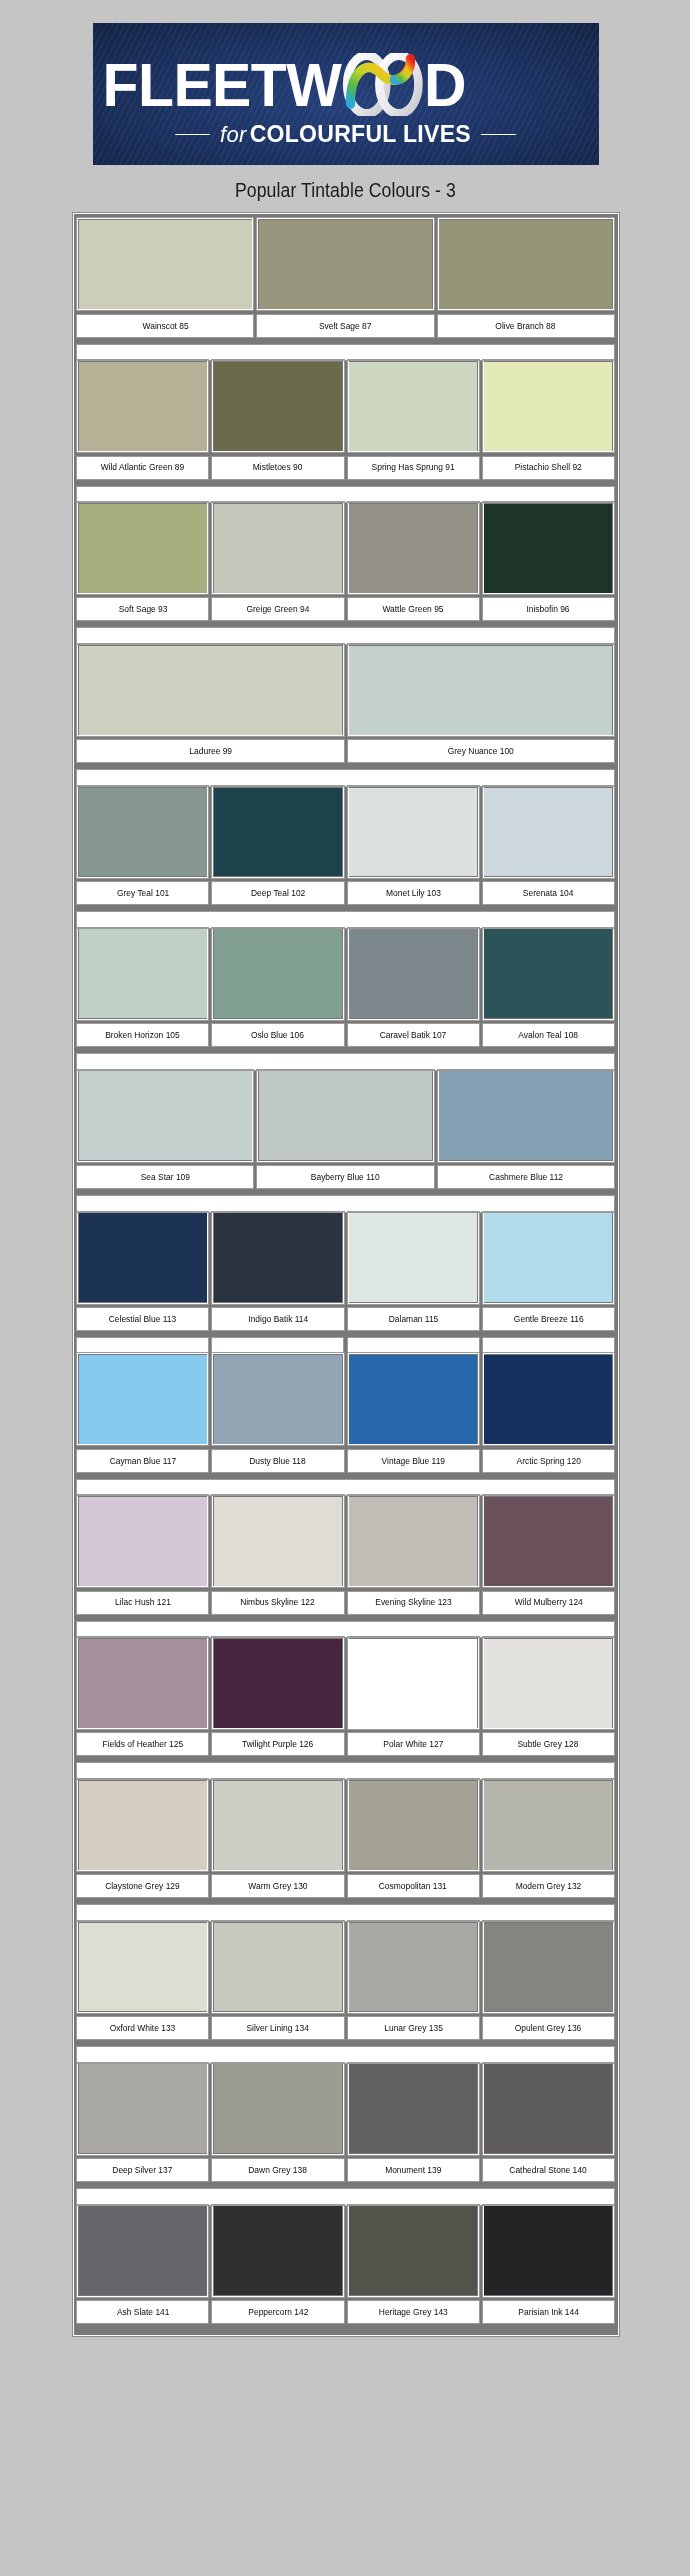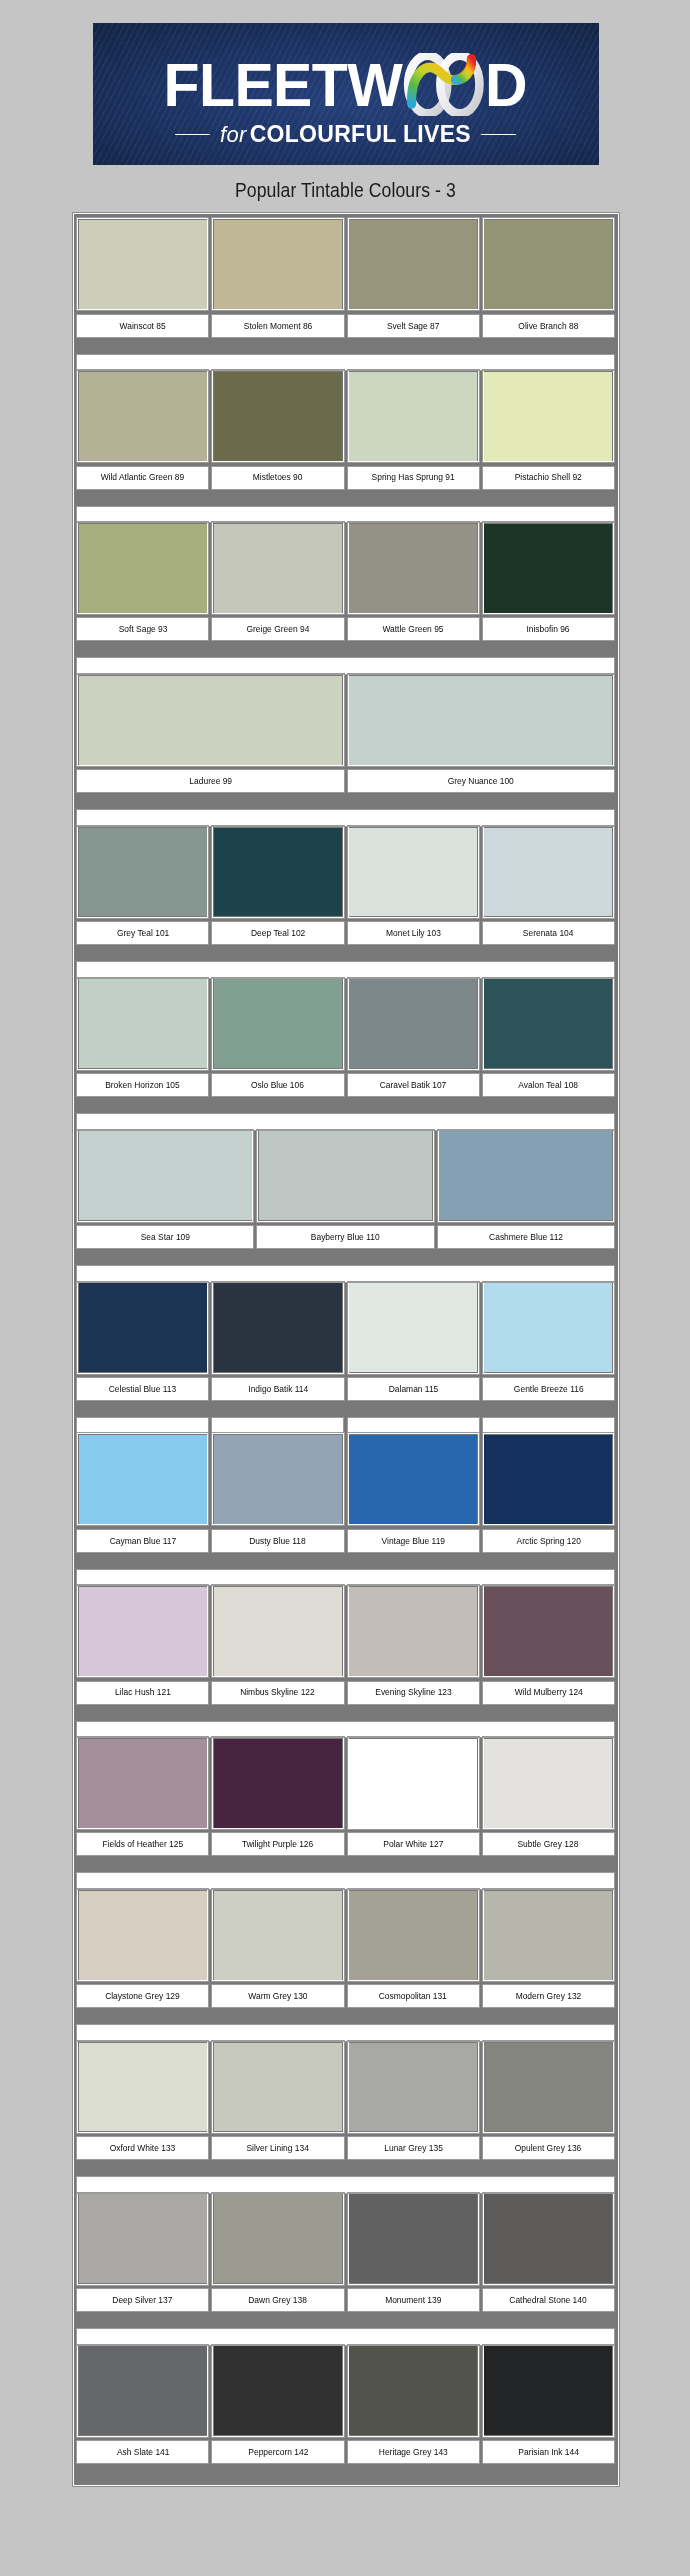--- a/index.html
+++ b/index.html
@@ -43,21 +43,20 @@
     box-sizing: border-box;
   }
   .logo-row {
     position: absolute;
     top: 29px;
     left: 0;
     right: 0;
     height: 65px;
     display: flex;
     align-items: center;
-    justify-content: center;
   }
   .wordmark {
     font-family: "Liberation Sans", sans-serif;
     font-weight: bold;
     font-size: 62px;
     letter-spacing: -0.6px;
     color: #ffffff;
     line-height: 1;
     display: flex;
     align-items: center;
@@ -126,21 +125,21 @@
     background: #787878;
     border: 1.8px solid #ffffff;
     outline: 1.2px solid #8a8a8a;
     padding: 4.2px 3.6px 4.2px 3.6px;
     box-sizing: border-box;
   }
 
   .row {
     display: flex;
     gap: 4px;
-    margin-bottom: 18px;
+    margin-bottom: 8px;
   }
 
   .cell {
     flex: 1 1 0;
     min-width: 0;
     display: flex;
     flex-direction: column;
   }
 
   .chip {
@@ -252,28 +251,20 @@
         <div class="cell">
           <div class="chip">
             <div class="chip-fill" style="background: rgb(204, 206, 186);"></div>
           </div>
           <div class="name-plate">
             <span class="name-text">Wainscot 85</span>
           </div>
         </div>
         <div class="cell">
           <div class="chip">
-            <div class="chip-fill" style="background: rgb(191, 183, 149);"></div>
-          </div>
-          <div class="name-plate">
-            <span class="name-text">Stolen Moment 86</span>
-          </div>
-        </div>
-        <div class="cell">
-          <div class="chip">
             <div class="chip-fill" style="background: rgb(151, 149, 124);"></div>
           </div>
           <div class="name-plate">
             <span class="name-text">Svelt Sage 87</span>
           </div>
         </div>
         <div class="cell">
           <div class="chip">
             <div class="chip-fill" style="background: rgb(148, 149, 118);"></div>
           </div>

